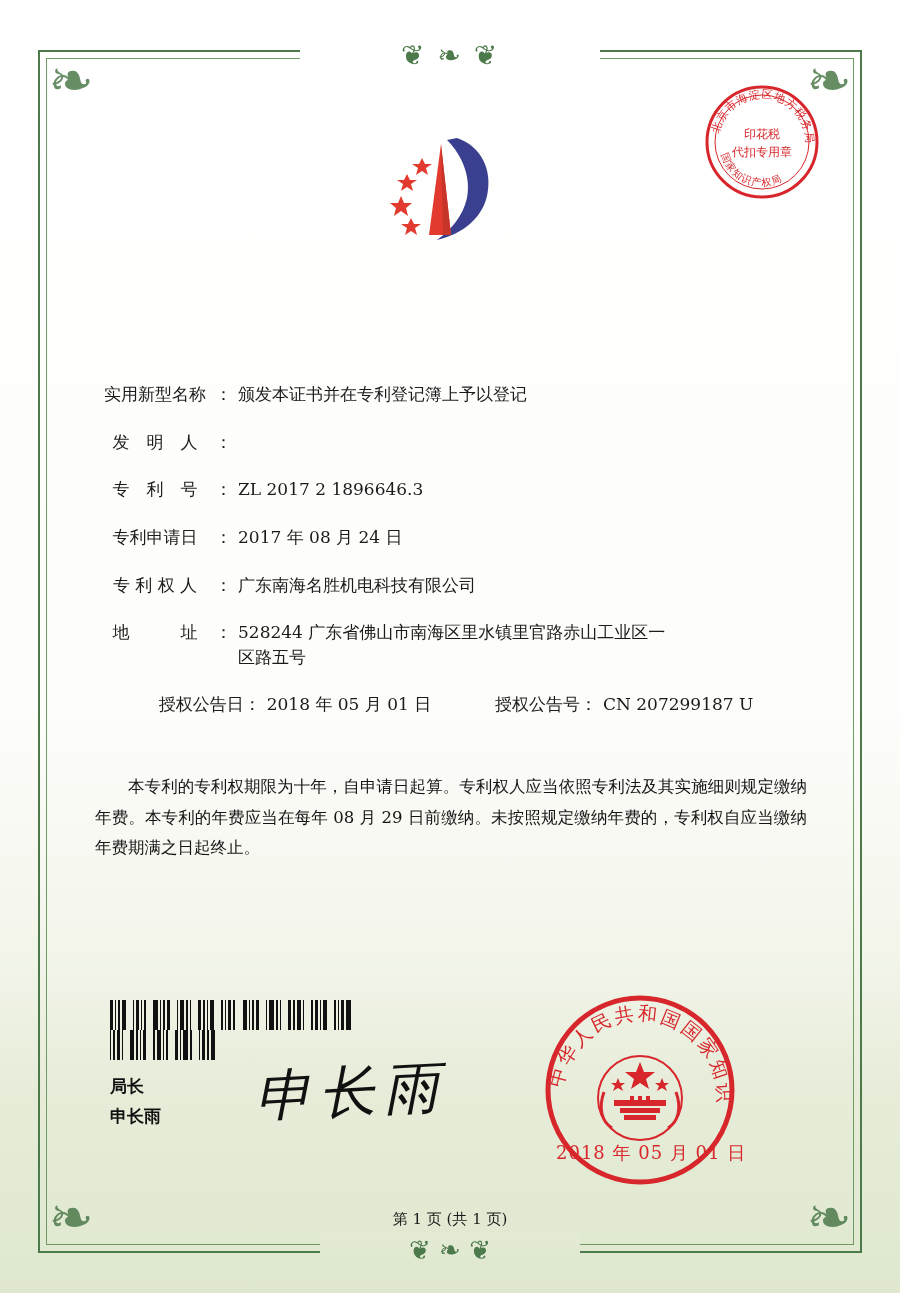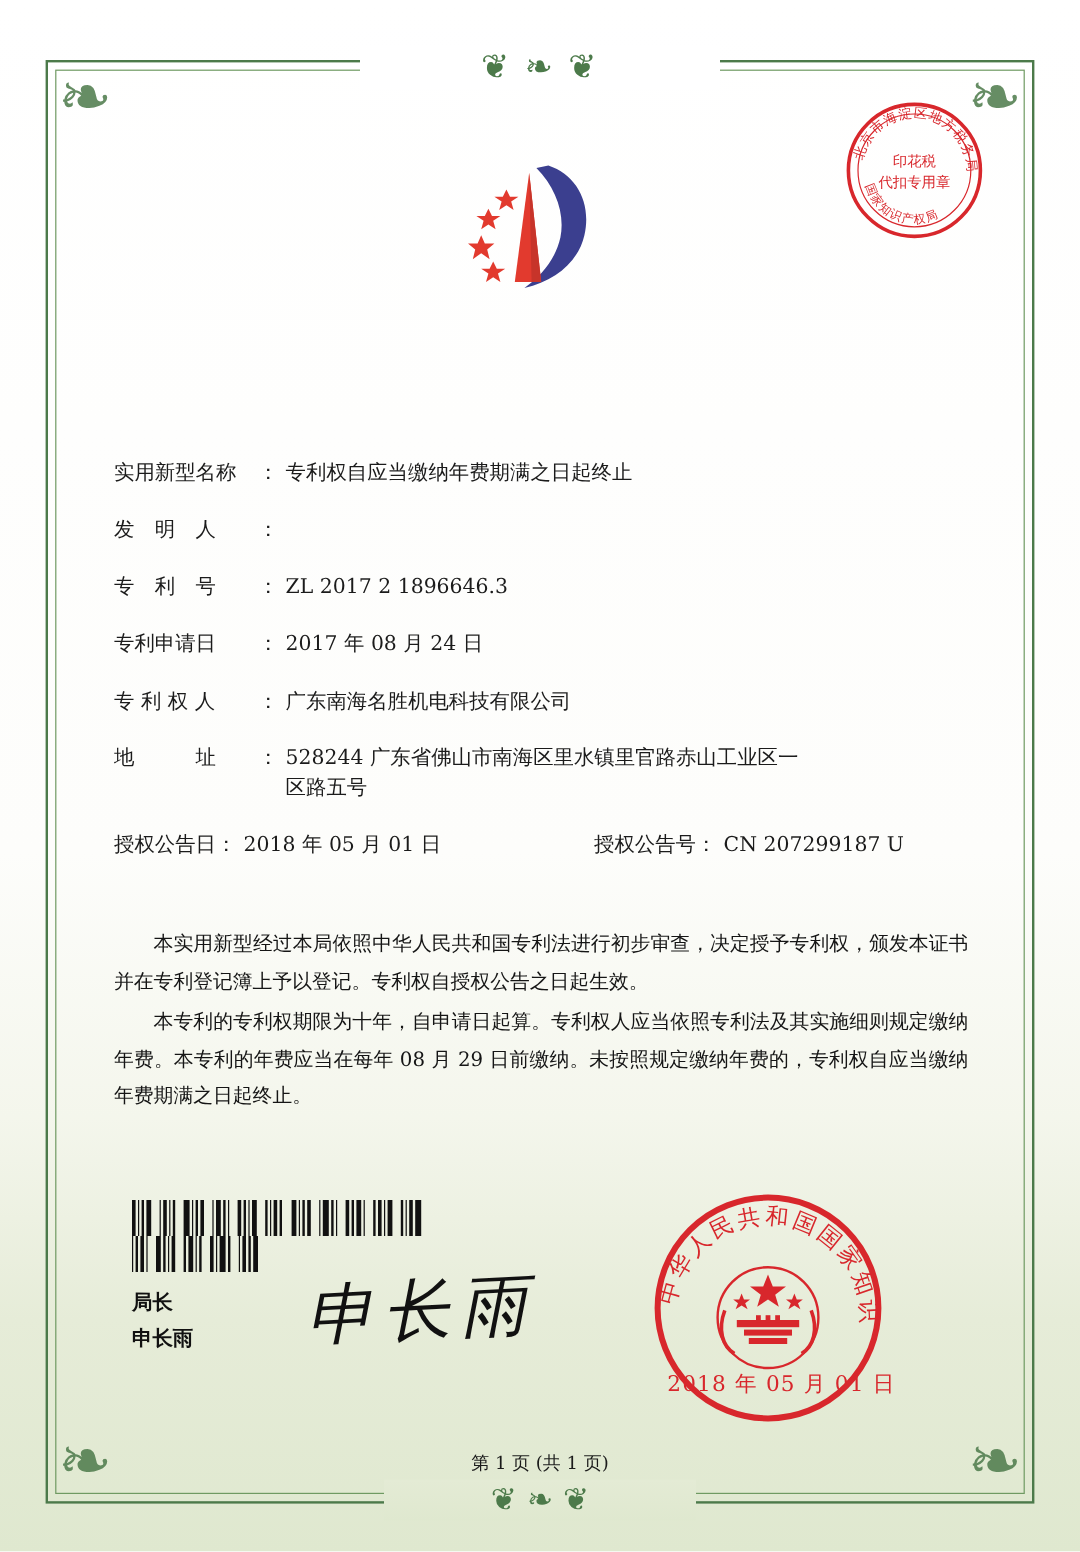--- a/index.html
+++ b/index.html
@@ -132,37 +132,38 @@
     display: flex;
     align-items: flex-start;
     margin-bottom: 23px;
     line-height: 1.45;
   }
   .field-label {
     width: 120px;
     flex: 0 0 120px;
     white-space: pre;
     letter-spacing: 0px;
+    text-align: center;
   }
   .field-colon {
     flex: 0 0 auto;
     padding-right: 6px;
   }
   .field-value {
     flex: 1 1 auto;
   }
   .field-value .line2 {
     display: block;
   }
   .two-col {
     display: flex;
     margin-bottom: 20px;
     line-height: 1.45;
   }
-  .two-col .col-left { width: 400px; flex: 0 0 400px; display: flex; }
+  .two-col .col-left { width: 400px; flex: 0 0 400px; display: flex; justify-content: center; }
   .two-col .col-right { flex: 1 1 auto; display: flex; }
   .two-col .lbl { white-space: pre; }
 
   
   .body-text {
     position: absolute;
     left: 95px;
     top: 772px;
     width: 712px;
     font-size: 16.5px;
@@ -293,21 +294,21 @@
       <text x="60" y="74" font-size="12" fill="#d8272c" text-anchor="middle">代扣专用章</text>
     </svg>
   </div>
 
 
   <div class="fields">
 
     <div class="field-row">
       <span class="field-label">实用新型名称</span>
       <span class="field-colon">：</span>
-      <span class="field-value">专利权自应当缴纳年费期满之日起终止</span>
+      <span class="field-value">颁发本证书并在专利登记簿上予以登记</span>
     </div>
 
     <div class="field-row">
       <span class="field-label">发　明　人</span>
       <span class="field-colon">：</span>
     </div>
 
     <div class="field-row">
       <span class="field-label">专　利　号</span>
       <span class="field-colon">：</span>
@@ -343,21 +344,20 @@
       </span>
       <span class="col-right">
         <span class="lbl">授权公告号</span>
         <span class="field-colon">：</span>
         <span>CN 207299187 U</span>
       </span>
     </div>
   </div>
 
   <div class="body-text">
-    <p>本实用新型经过本局依照中华人民共和国专利法进行初步审查，决定授予专利权，颁发本证书并在专利登记簿上予以登记。专利权自授权公告之日起生效。</p>
     <p>本专利的专利权期限为十年，自申请日起算。专利权人应当依照专利法及其实施细则规定缴纳年费。本专利的年费应当在每年 08 月 29 日前缴纳。未按照规定缴纳年费的，专利权自应当缴纳年费期满之日起终止。</p>
   </div>
 
   <div class="barcode">
     <span style="width:3px"></span><span style="width:1px"></span><span style="width:2px"></span><span style="width:4px"></span>
     <span style="width:1px"></span><span style="width:3px"></span><span style="width:1px"></span><span style="width:2px"></span>
     <span style="width:5px"></span><span style="width:1px"></span><span style="width:2px"></span><span style="width:3px"></span>
     <span style="width:1px"></span><span style="width:4px"></span><span style="width:2px"></span><span style="width:1px"></span>
     <span style="width:3px"></span><span style="width:2px"></span><span style="width:1px"></span><span style="width:4px"></span>
     <span style="width:2px"></span><span style="width:1px"></span><span style="width:3px"></span><span style="width:2px"></span>

